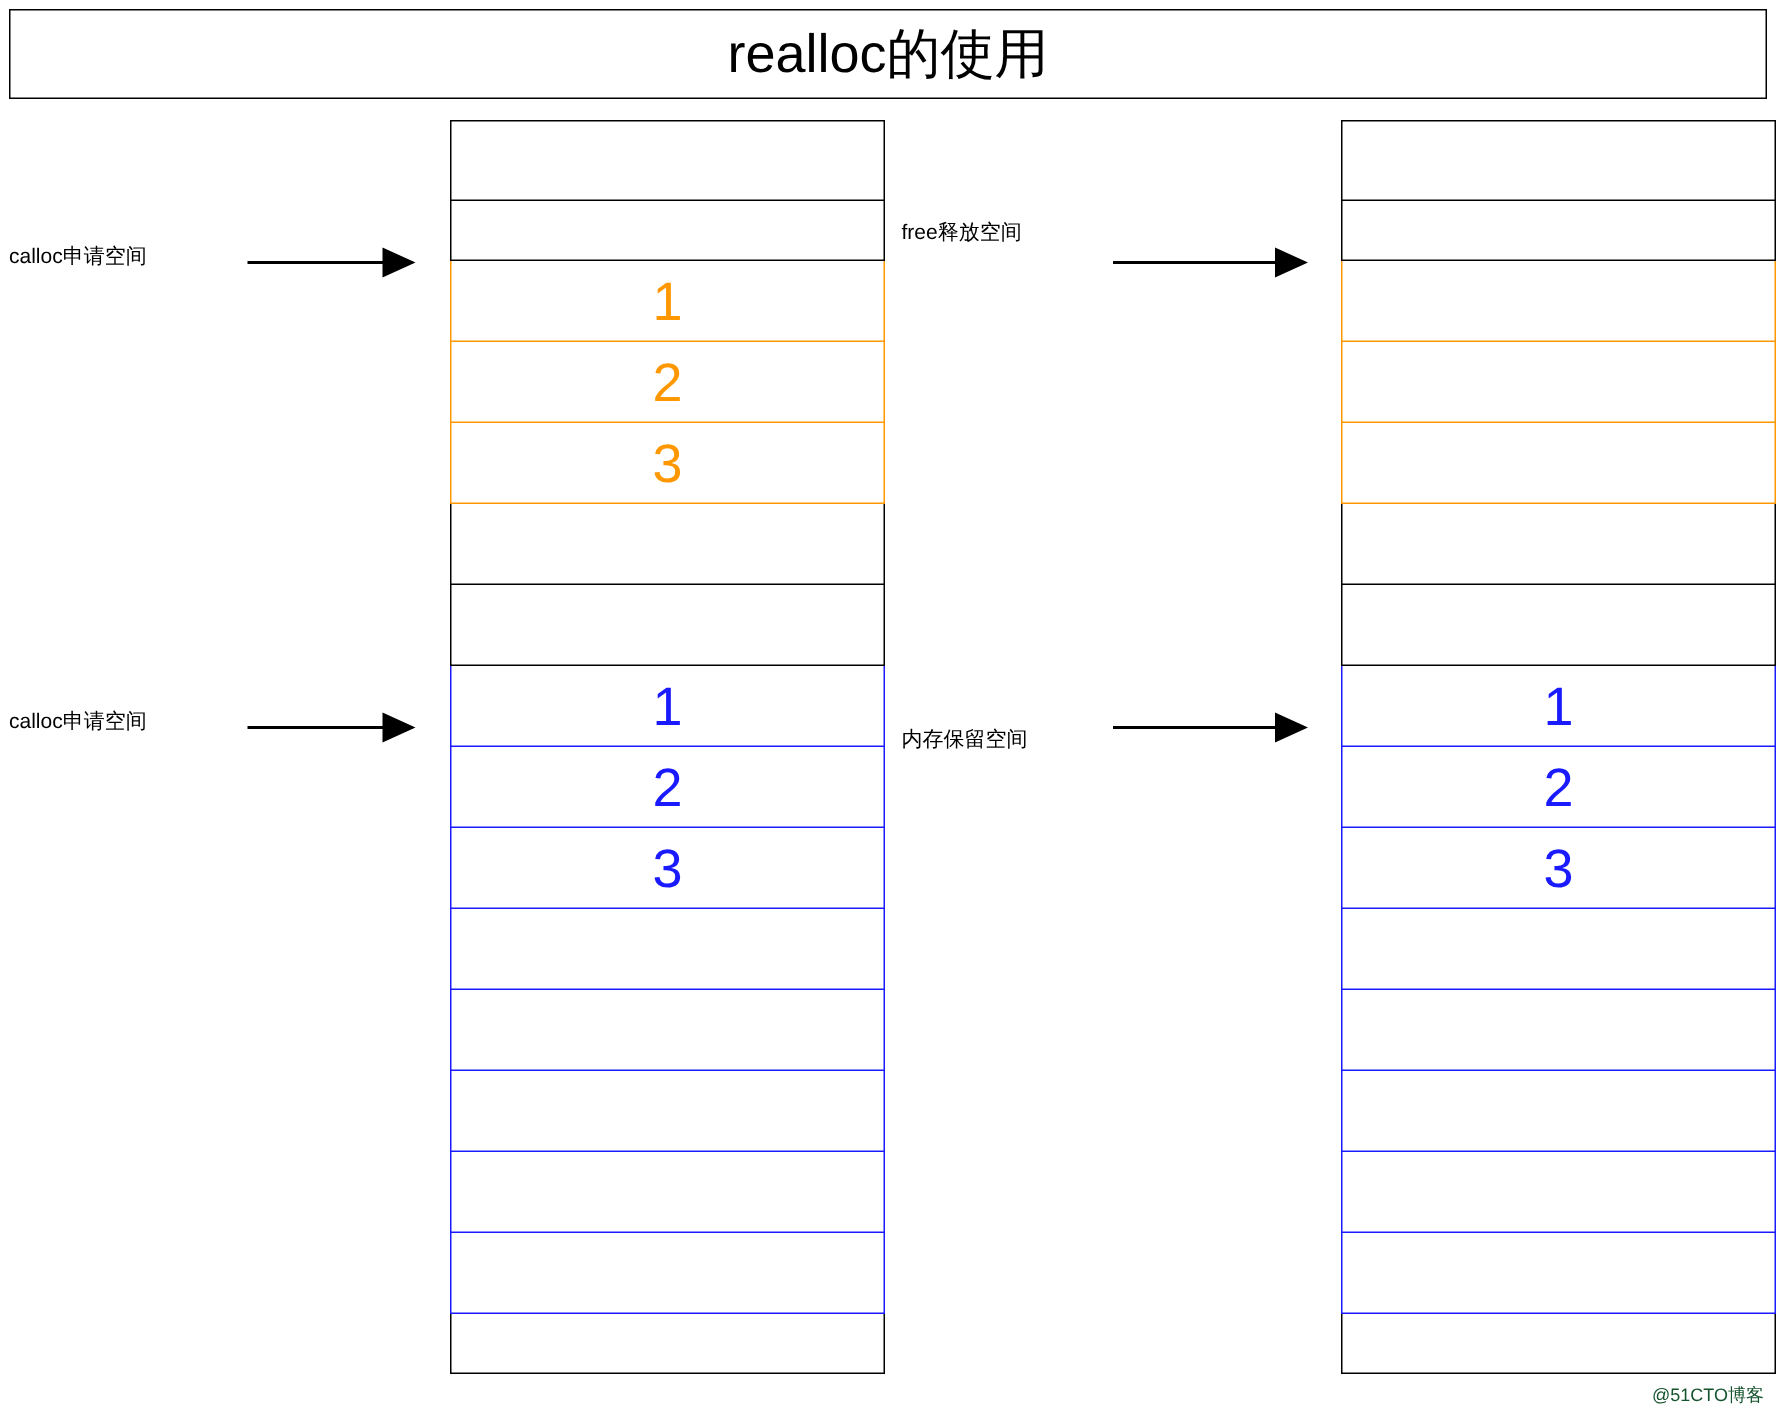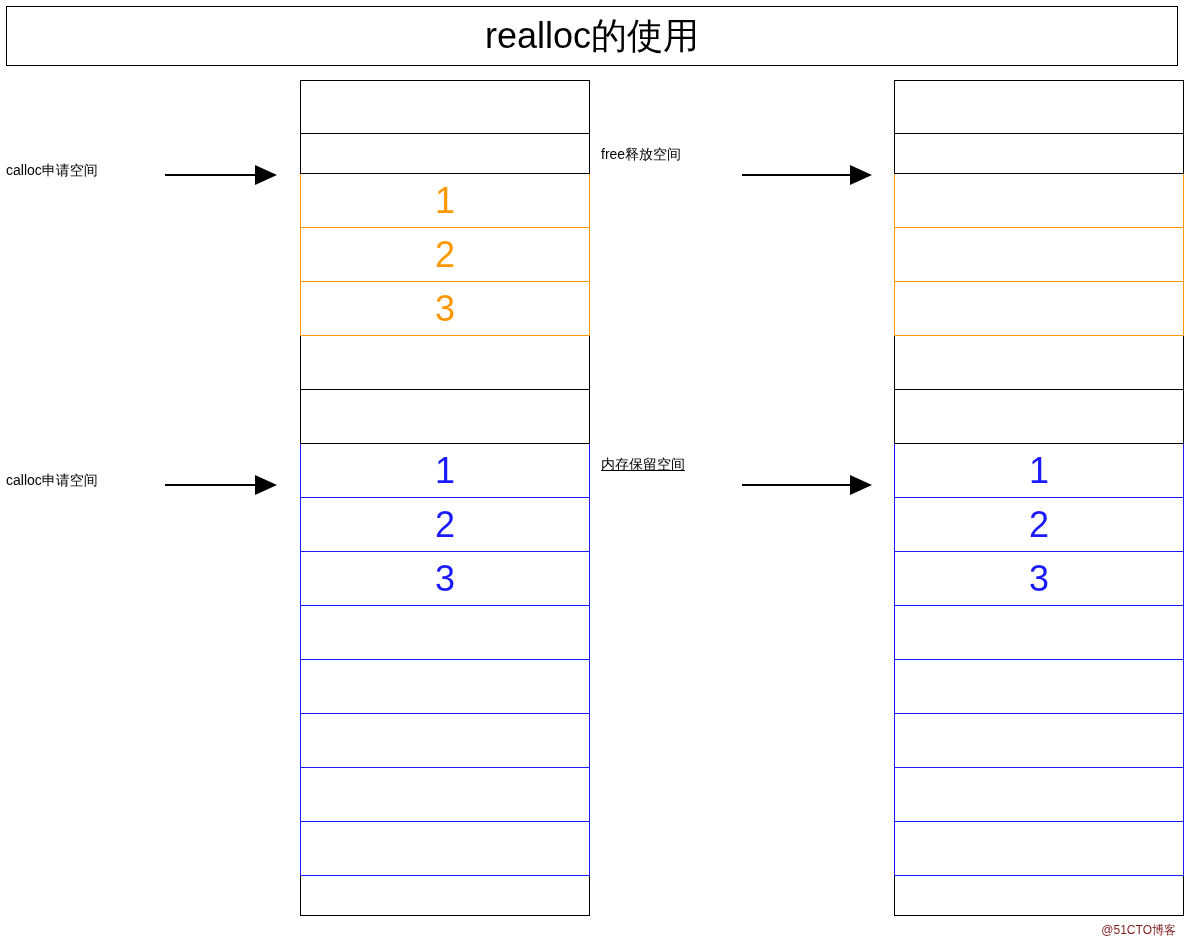--- a/index.html
+++ b/index.html
@@ -59,21 +59,21 @@
     width: 0; height: 0;
     border-left: 22px solid #000;
     border-top: 10px solid transparent;
     border-bottom: 10px solid transparent;
   }
   .watermark {
     position: absolute;
     right: 8px;
     bottom: 8px;
     font-size: 12px;
-    color: #7f1d1d;
+    color: #14532d;
   }
 </style>
 </head>
 <body>
 
 <div class="title-box">realloc的使用</div>
 
 <div class="column col-left" id="col-left">
     <div class="cell first"></div>
     <div class="cell short"></div>
@@ -113,16 +113,16 @@
 
 <div class="label" id="lbl-lt" style="left: 6px; top: 162px;">calloc申请空间</div>
 <div class="arrow" id="arr-lt" style="left: 165px; top: 174px; width: 110px;"></div>
 
 <div class="label" id="lbl-lb" style="left: 6px; top: 472px;">calloc申请空间</div>
 <div class="arrow" id="arr-lb" style="left: 165px; top: 484px; width: 110px;"></div>
 
 <div class="label" id="lbl-rt" style="left: 601px; top: 146px;">free释放空间</div>
 <div class="arrow" id="arr-rt" style="left: 742px; top: 174px; width: 128px;"></div>
 
-<div class="label" id="lbl-rb" style="left: 601px; top: 456px; text-decoration: underline;">内存保留空间</div>
+<div class="label" id="lbl-rb" style="left: 601px; top: 484px;">内存保留空间</div>
 <div class="arrow" id="arr-rb" style="left: 742px; top: 484px; width: 128px;"></div>
 
 <div class="watermark">@51CTO博客</div>
 
 </body></html>

